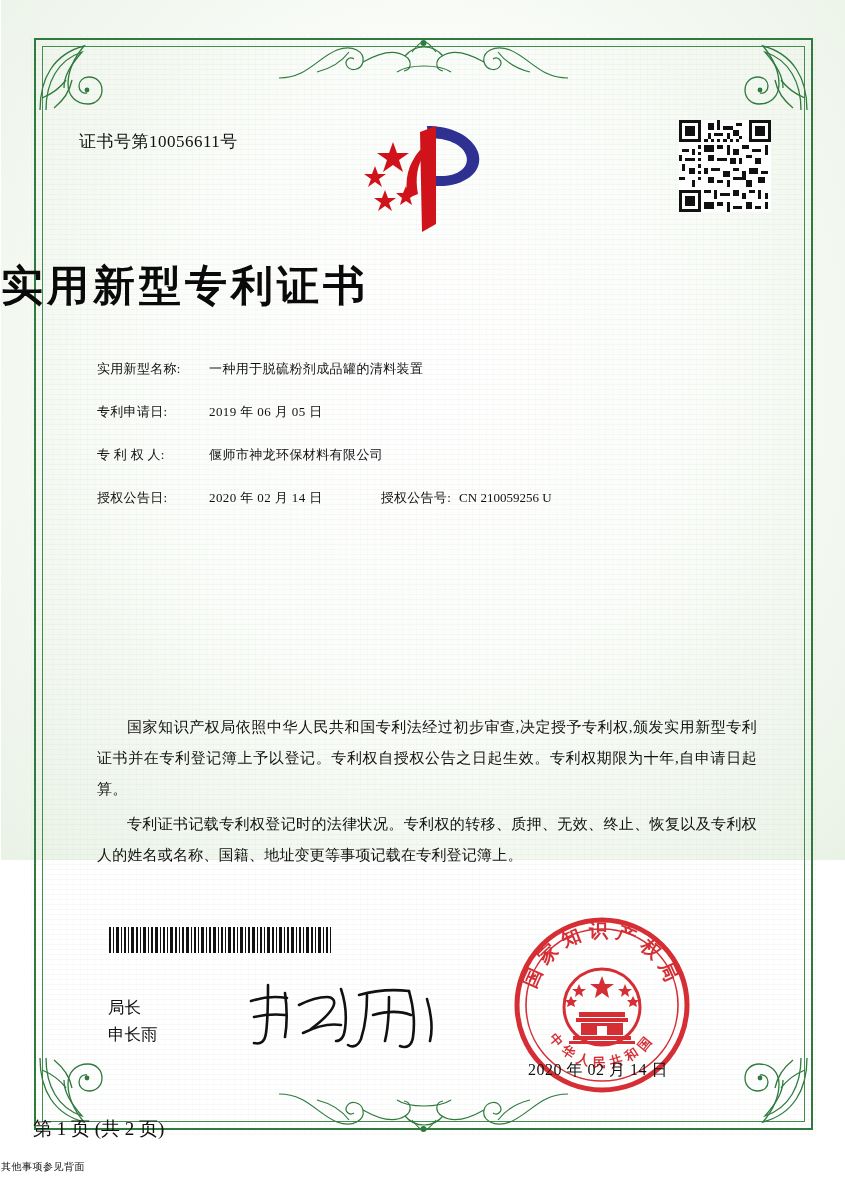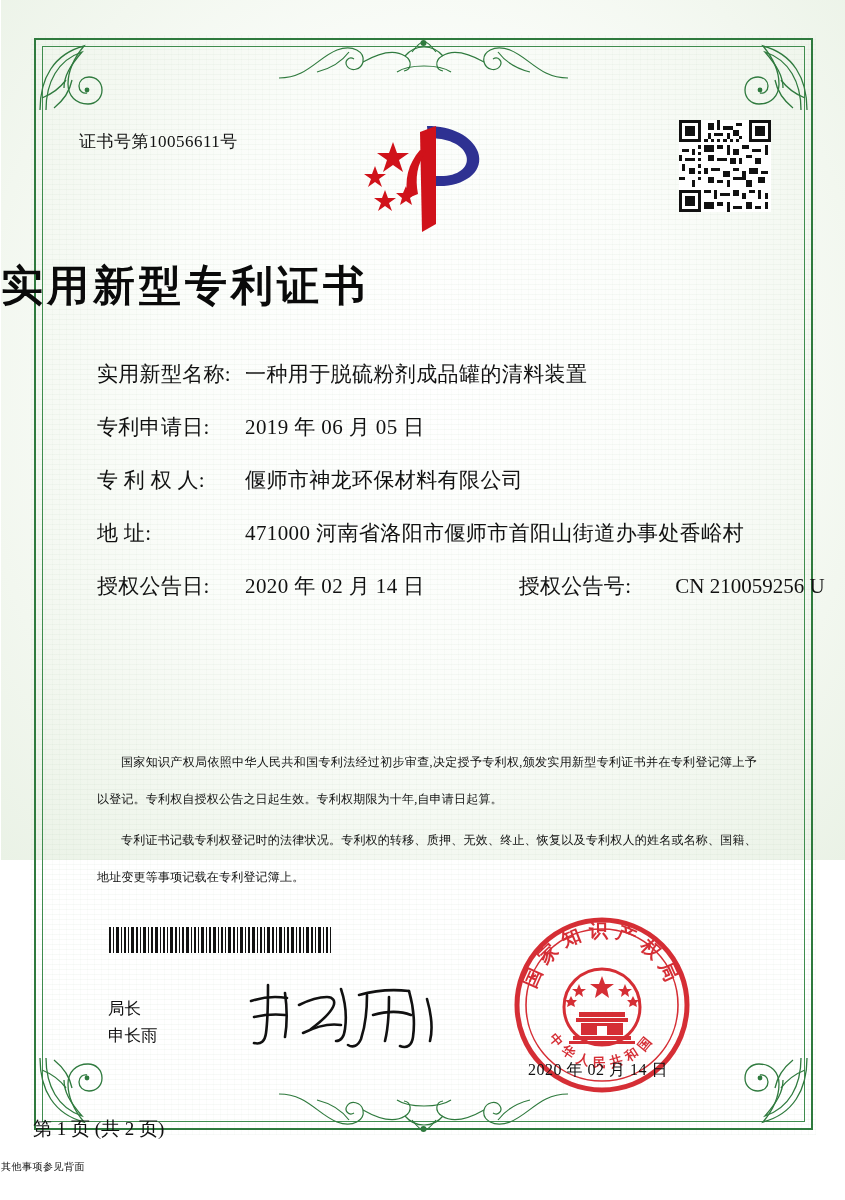--- a/index.html
+++ b/index.html
@@ -125,24 +125,23 @@
   
   .fields {
     position: absolute;
     left: 96px; top: 360px;
     width: 660px;
   }
   .field-row {
     display: flex;
     align-items: baseline;
     margin-bottom: 25px;
-    font-size: 21px;
+    font-size: 13px;
     color: #111;
     white-space: nowrap;
-    gap: 36px;
   }
   .field-label {
     width: 112px;
     flex: 0 0 112px;
     letter-spacing: 0.3px;
   }
   .field-value {
     letter-spacing: 0.4px;
     text-align: right;
   }
@@ -152,26 +151,25 @@
   }
   .field-row.dual .field-value2 {
     margin-left: 8px;
   }
 
   
   .body-text {
     position: absolute;
     left: 96px; top: 712px;
     width: 660px;
-    font-size: 12px;
-    line-height: 37px;
+    font-size: 15px;
+    line-height: 31px;
     color: #111;
     text-align: justify;
     letter-spacing: 0.2px;
-    margin-top: 32px;
   }
   .body-text p {
     margin: 0 0 4px 0;
     text-indent: 2em;
   }
 
   
   .barcode {
     position: absolute;
     left: 108px; top: 927px;
@@ -179,20 +177,21 @@
   }
   .barcode svg { display:block; width:222px; height:26px; }
 
   
   .sig-label {
     position: absolute;
     left: 107px; top: 995px;
     font-size: 16.5px;
     line-height: 27px;
     color: #111;
+    font-family: Liberation Mono, monospace;
   }
   .signature {
     position: absolute;
     left: 240px; top: 975px;
     width: 210px; height: 82px;
   }
   .signature svg { display:block; width:210px; height:82px; }
 
   
   .seal {
@@ -436,24 +435,20 @@
       <span class="field-label">实用新型名称:</span>
       <span class="field-value">一种用于脱硫粉剂成品罐的清料装置</span>
     </div>
     <div class="field-row">
       <span class="field-label">专利申请日:</span>
       <span class="field-value">2019 年 06 月 05 日</span>
     </div>
     <div class="field-row">
       <span class="field-label">专 利 权 人:</span>
       <span class="field-value">偃师市神龙环保材料有限公司</span>
-    </div>
-    <div class="field-row">
-      <span class="field-label">地      址:</span>
-      <span class="field-value">471000 河南省洛阳市偃师市首阳山街道办事处香峪村</span>
     </div>
     <div class="field-row dual">
       <span class="field-label">授权公告日:</span>
       <span class="field-value">2020 年 02 月 14 日</span>
       <span class="field-label2">授权公告号:</span>
       <span class="field-value2">CN 210059256 U</span>
     </div>
   </div>
 
   <div class="body-text">

